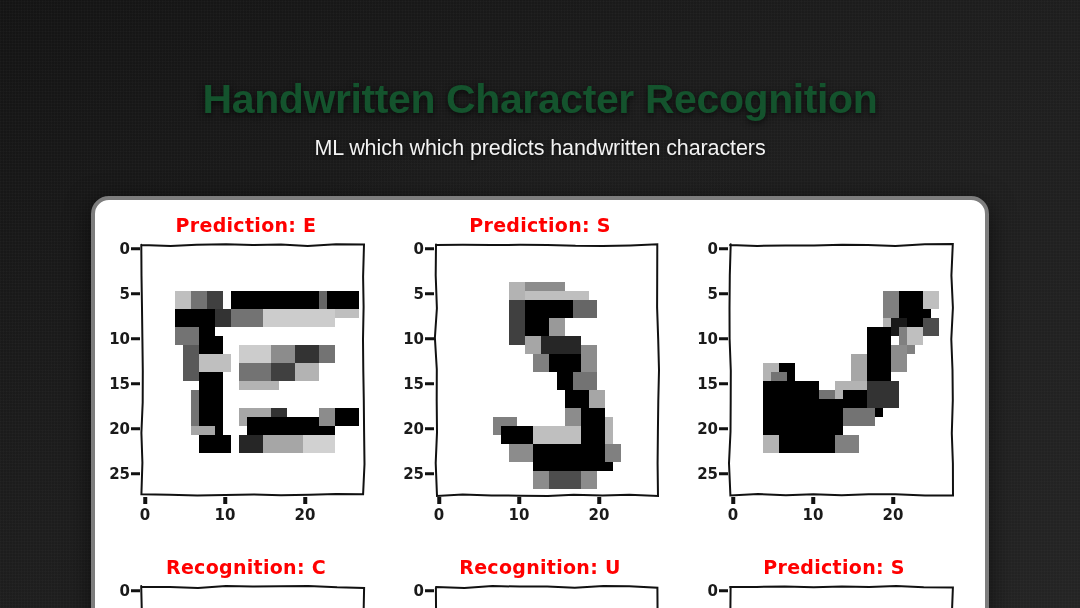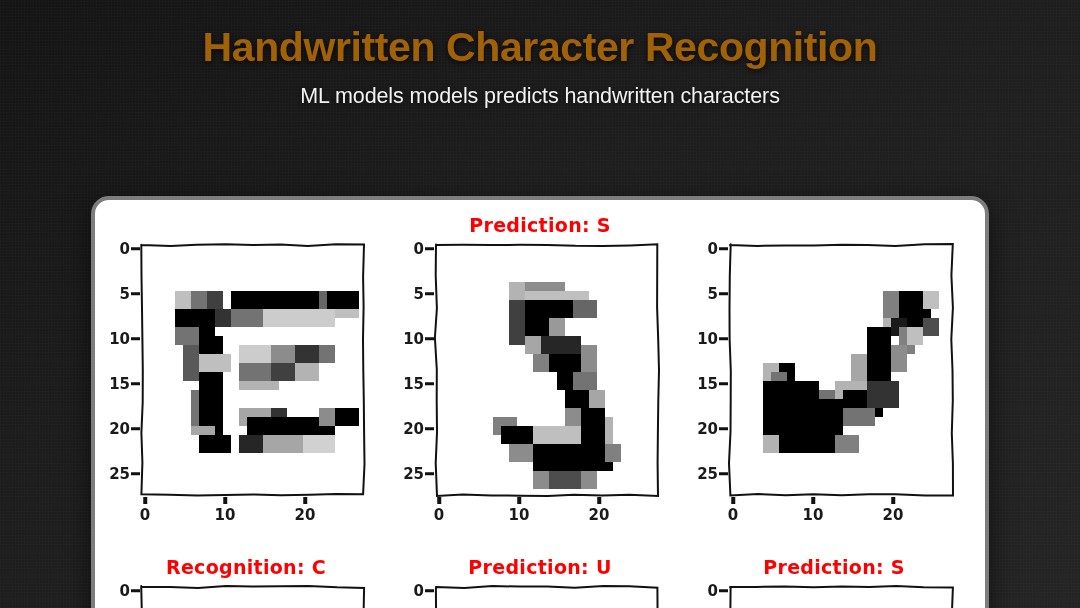--- a/index.html
+++ b/index.html
@@ -23,25 +23,25 @@
     background-image:
       repeating-linear-gradient(0deg, rgba(255,255,255,.016) 0 1px, rgba(0,0,0,0) 1px 3px),
       repeating-linear-gradient(90deg, rgba(255,255,255,.016) 0 1px, rgba(0,0,0,0) 1px 3px);
     pointer-events:none;
   }
 
   
   #header{ position:absolute; top:0; left:0; right:0; text-align:center; }
 
   #page-title{
-    margin-top:26px;
+    margin-top:78px;
     font-size:41px;
     font-weight:bold;
     letter-spacing:-0.4px;
-    color:#a16207;
+    color:#14532d;
     text-shadow:0 2px 6px rgba(0,0,0,.7);
     line-height:1.05;
   }
 
   #page-subtitle{
     margin-top:15px;
     font-size:21.5px;
     font-weight:normal;
     color:#f2f2f2;
     letter-spacing:-0.1px;
@@ -140,26 +140,27 @@
   
   .panel.row2 .axes-wrap{ height:252px; }
 </style>
 </head>
 <body>
 
 <div id="noise-overlay"></div>
 
 <div id="header">
   <h1 id="page-title">Handwritten Character Recognition</h1>
-  <p id="page-subtitle">ML models models predicts handwritten characters</p>
+  <p id="page-subtitle">ML which which predicts handwritten characters</p>
 </div>
 
 <div id="results-card">
   <div id="plot-grid">
       <div class="panel">
+        <div class="panel-title">Prediction: E</div>
         <div class="axes-wrap">
           <div class="pixel-canvas">
             <div class="px" style="left: 32px; top: 45px; width: 32px; height: 18px; background: rgb(191, 191, 191);"></div>
             <div class="px" style="left: 48px; top: 45px; width: 32px; height: 18px; background: rgb(115, 115, 115);"></div>
             <div class="px" style="left: 64px; top: 45px; width: 16px; height: 18px; background: rgb(64, 64, 64);"></div>
             <div class="px" style="left: 32px; top: 63px; width: 40px; height: 27px; background: rgb(0, 0, 0);"></div>
             <div class="px" style="left: 72px; top: 63px; width: 16px; height: 18px; background: rgb(51, 51, 51);"></div>
             <div class="px" style="left: 32px; top: 81px; width: 24px; height: 18px; background: rgb(115, 115, 115);"></div>
             <div class="px" style="left: 88px; top: 45px; width: 120px; height: 18px; background: rgb(0, 0, 0);"></div>
             <div class="px" style="left: 176px; top: 45px; width: 8px; height: 18px; background: rgb(102, 102, 102);"></div>
@@ -329,21 +330,21 @@
         <div class="axes-wrap">
           <div class="pixel-canvas"></div>
           <svg class="axes-svg" viewBox="0 0 224 252" preserveAspectRatio="none">
             <path d="M 1.0 1.0 L 28.9 0.9 L 57.0 1.9 L 84.9 -0.1 L 111.5 0.6 L 139.3 0.2 L 167.4 -0.1 L 196.1 1.3 L 223.1 2.0 L 222.5 31.9 L 223.5 64.0 L 223.6 95.1 L 223.0 125.6 L 222.1 158.2 L 222.6 188.6 L 223.0 219.2 L 222.7 251.2 L 195.3 252.1 L 167.7 251.1 L 140.5 252.0 L 112.5 250.6 L 83.4 251.0 L 57.2 250.9 L 28.2 251.8 L 0.8 250.9 L 1.5 219.6 L 0.9 189.4 L 1.7 157.7 L 1.7 125.2 L 1.3 95.6 L 1.4 63.8 L 1.0 33.2 L 0.2 0.0 " fill="none" stroke="#111111" stroke-width="2" stroke-linecap="round"></path>
           </svg>
           <div class="ytick" style="top: 4.5px;">0</div>
           <div class="ytick-mark" style="top: 4.5px;"></div>
         </div>
       </div>
       <div class="panel row2">
-        <div class="panel-title">Prediction: U</div>
+        <div class="panel-title">Recognition: U</div>
         <div class="axes-wrap">
           <div class="pixel-canvas"></div>
           <svg class="axes-svg" viewBox="0 0 224 252" preserveAspectRatio="none">
             <path d="M 1.0 1.0 L 29.4 2.0 L 57.4 0.0 L 84.8 0.6 L 112.2 0.5 L 139.8 1.7 L 168.4 -0.0 L 194.3 0.2 L 222.4 1.8 L 222.6 32.3 L 223.1 64.4 L 222.7 94.9 L 222.5 125.2 L 222.6 158.0 L 222.4 188.0 L 222.1 219.0 L 223.6 250.7 L 194.7 250.6 L 166.7 252.0 L 139.1 251.6 L 112.4 252.1 L 84.7 251.8 L 57.6 250.7 L 29.6 251.4 L 0.3 250.3 L 0.8 219.8 L 0.3 188.9 L 1.7 156.8 L 1.7 126.1 L 2.0 94.4 L 0.0 63.5 L 1.1 32.9 L 0.9 2.0 " fill="none" stroke="#111111" stroke-width="2" stroke-linecap="round"></path>
           </svg>
           <div class="ytick" style="top: 4.5px;">0</div>
           <div class="ytick-mark" style="top: 4.5px;"></div>
         </div>
       </div>
       <div class="panel row2">

